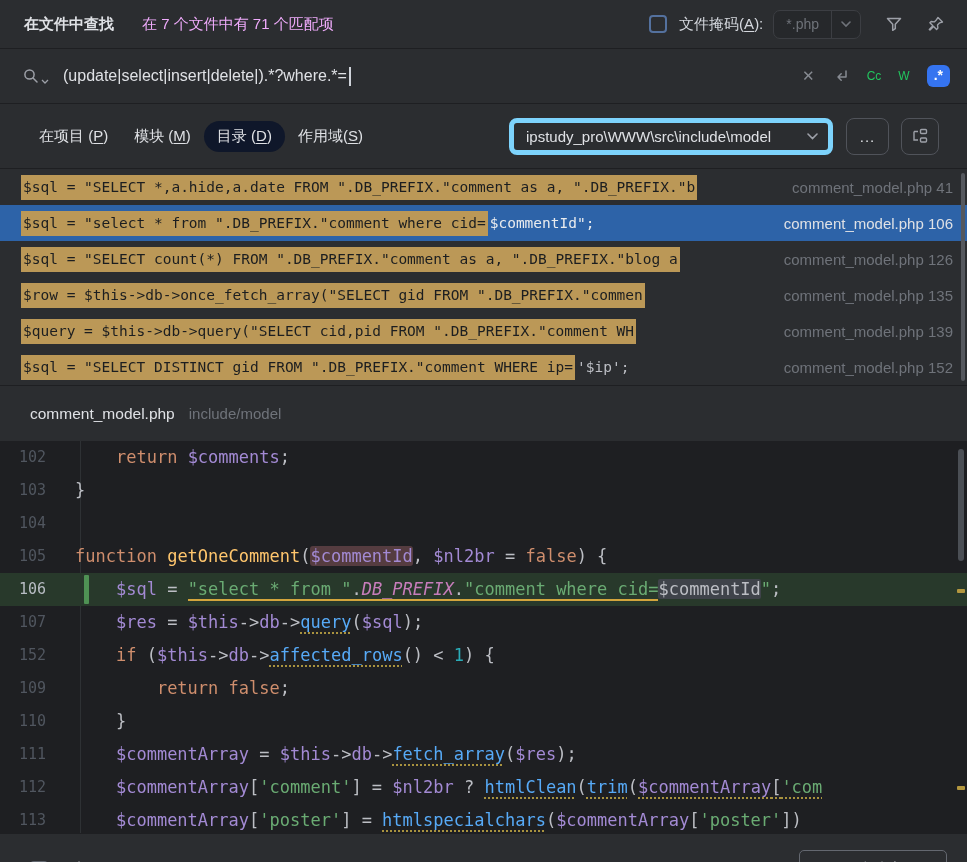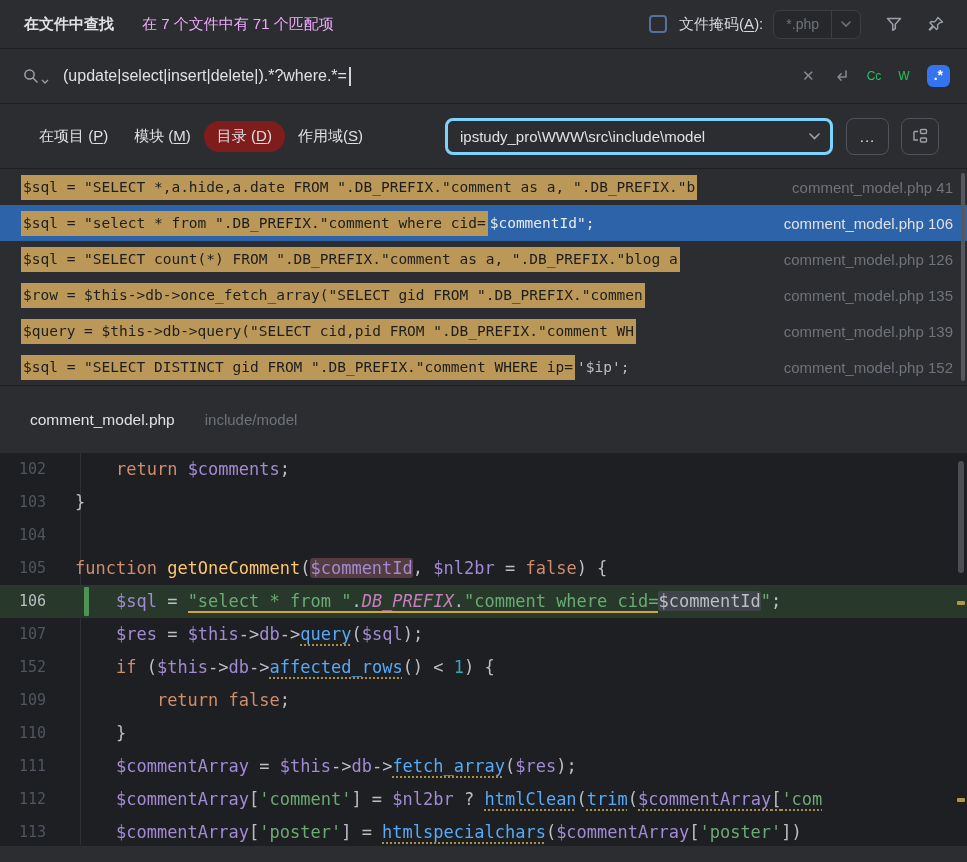--- a/index.html
+++ b/index.html
@@ -32,42 +32,42 @@
   .caret { display: inline-block; width: 2px; height: 19px; background: #cfd3da; margin-left: 2px; vertical-align: -4px; }
   .search-actions { margin-left: auto; display: flex; align-items: center; gap: 17px; margin-right: 17px; }
   .txt-icon { font-size: 12px; color: #22c55e; }
   .clear-x { font-size: 15px; color: #868a91; }
   .regex-toggle { background: #3574f0; color: #fff; border-radius: 6px; padding: 3px 7px 5px 7px; font-size: 14px; font-weight: 700; line-height: 14px; }
 
   
   .scope-row { height: 64px; display: flex; align-items: center; background: #2b2d30; }
   .tabs { margin-left: 26px; display: flex; gap: 0; font-size: 15px; align-items: center; }
   .tab { padding: 6px 13px; border-radius: 16px; white-space: nowrap; }
-  .tab.selected { background: #7f1d1d; }
-  .path-combo { margin-left: auto; width: 388px; height: 37px; border: 3px solid #7dd3fc; border-radius: 8px; display: flex; align-items: center; }
+  .tab.selected { background: #0f172a; }
+  .path-combo { margin-left: auto; width: 324px; height: 37px; border: 5px solid #7dd3fc; border-radius: 8px; display: flex; align-items: center; }
   .path-text { padding-left: 12px; font-size: 15px; white-space: nowrap; overflow: hidden; flex: 1; }
   .combo-chevron { width: 32px; display: flex; justify-content: center; flex: none; }
   .browse-btn { margin-left: 13px; width: 43px; height: 37px; border: 1px solid #50535a; border-radius: 8px; display: flex; align-items: center; justify-content: center; font-size: 15px; letter-spacing: 1px; }
   .tree-btn { margin: 0 28px 0 12px; width: 38px; height: 37px; border: 1px solid #50535a; border-radius: 8px; display: flex; align-items: center; justify-content: center; }
 
   
   .results { border-top: 1px solid #1e1f22; position: relative; background: #2b2d30; }
   .result-row { height: 36px; display: flex; align-items: center; padding-left: 21px; font-family: "DejaVu Sans Mono", monospace; font-size: 14.5px; }
   .result-row .hl { background: #bb9857; color: #1c1e20; padding: 4px 2px 5px 2px; white-space: pre; }
   .result-row .rest { color: #bcbec4; white-space: pre; margin-left: 2px; }
   .result-row.selected { background: #2d63a8; }
   .result-row.selected .rest { color: #e9ebee; }
   .result-loc { margin-left: auto; padding-right: 14px; font-family: "Liberation Sans", sans-serif; font-size: 15px; color: #6f737a; white-space: nowrap; }
   .result-row.selected .result-loc { color: #dfe1e5; }
   .results-scrollbar { position: absolute; right: 2px; top: 4px; bottom: 4px; width: 4px; background: #55585e; border-radius: 2px; }
 
   
-  .file-header { height: 68px; display: flex; align-items: center; border-top: 1px solid #1e1f22; background: #2b2d30; }
+  .file-header { height: 56px; display: flex; align-items: center; border-top: 1px solid #1e1f22; background: #2b2d30; }
   .file-name { margin-left: 30px; font-size: 15.5px; }
-  .file-path { margin-left: 30px; font-size: 15px; color: #6f737a; }
+  .file-path { margin-left: 14px; font-size: 15px; color: #6f737a; }
 
   
   .editor { position: relative; height: 392px; background: #1e1f22; overflow: hidden; font-family: "DejaVu Sans Mono", monospace; }
   .editor::before { content: ''; position: absolute; left: 80px; top: 0; bottom: 0; width: 1px; background: #2e3134; }
   .code-line { display: flex; height: 33px; line-height: 33px; position: relative; }
   .line-num { width: 46px; flex: none; text-align: right; font-size: 15px; color: #50565f; }
   .line-code { margin-left: 29px; font-size: 17px; white-space: pre; color: #bcbec4; }
   .code-line.current { background: #28392b; }
   .code-line.current::before { content: ''; position: absolute; left: 84px; top: 2px; bottom: 2px; width: 5px; background: #4f9254; border-radius: 1px; }
   .code-line.current .line-num { color: #b8bdc4; }

